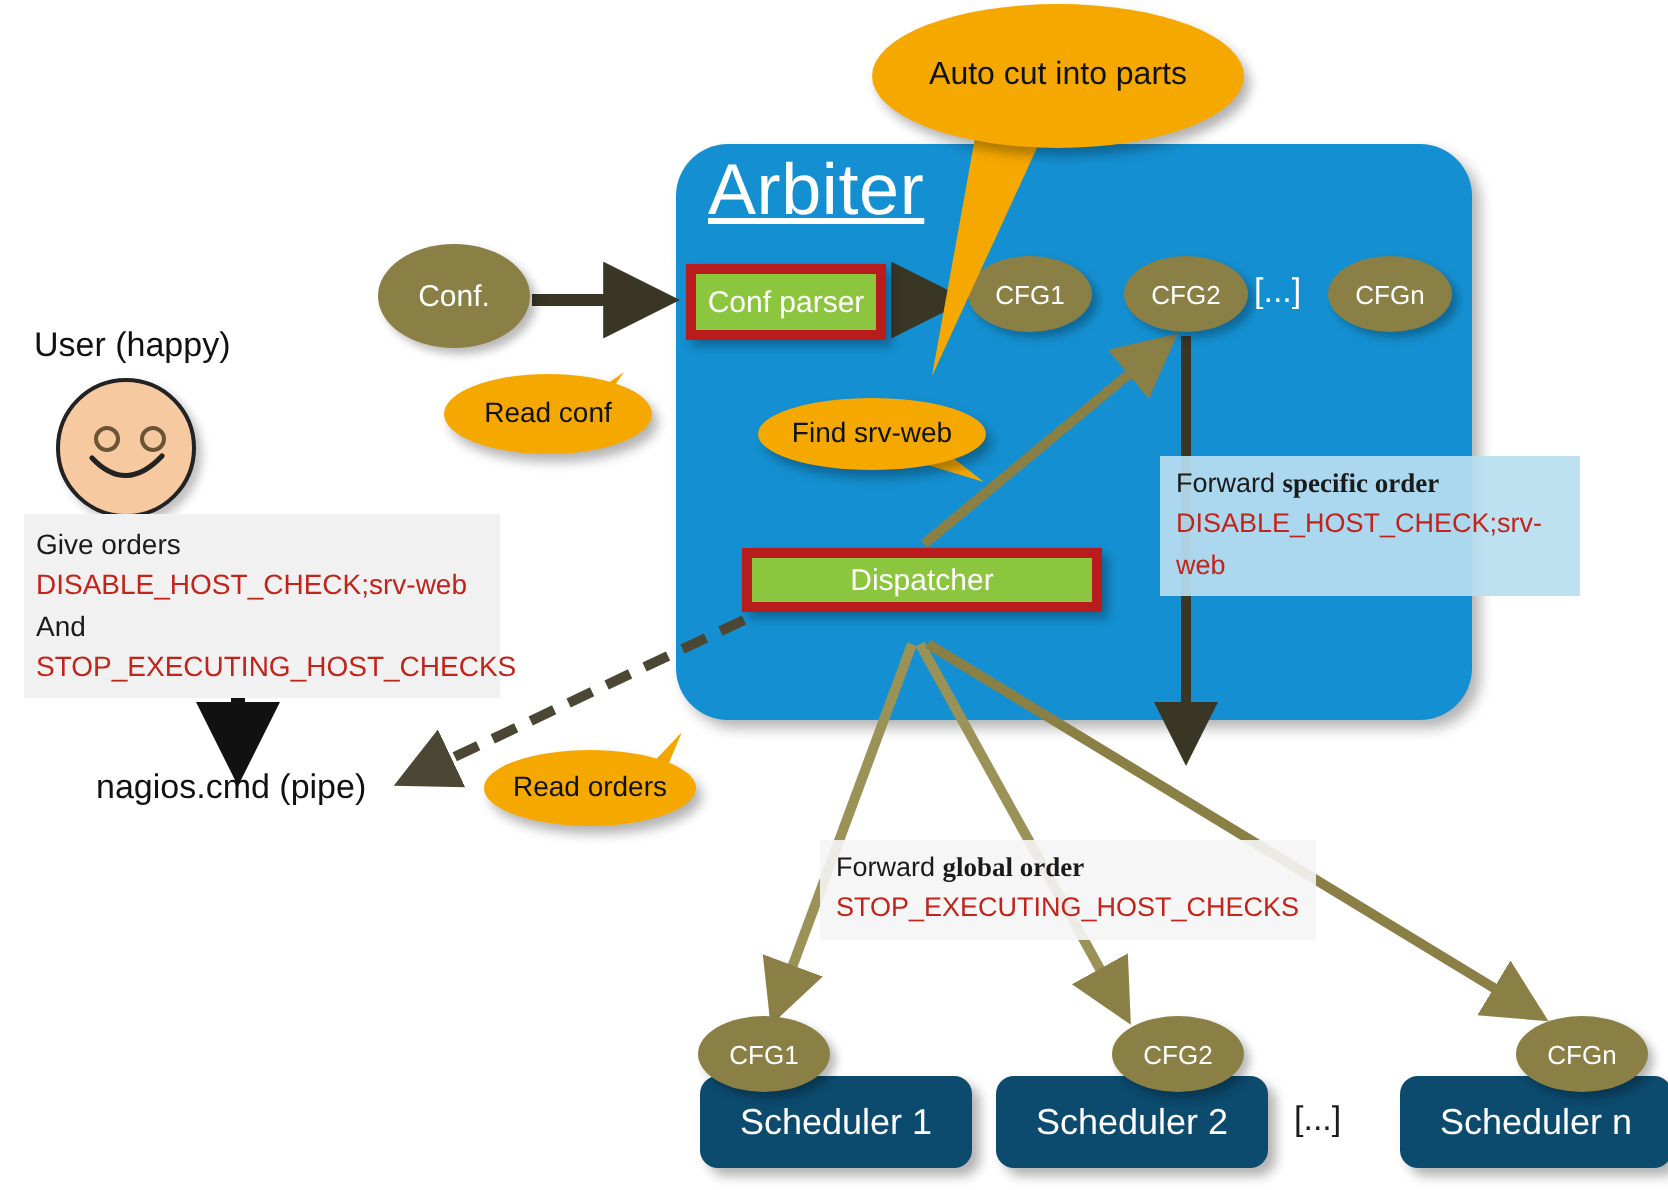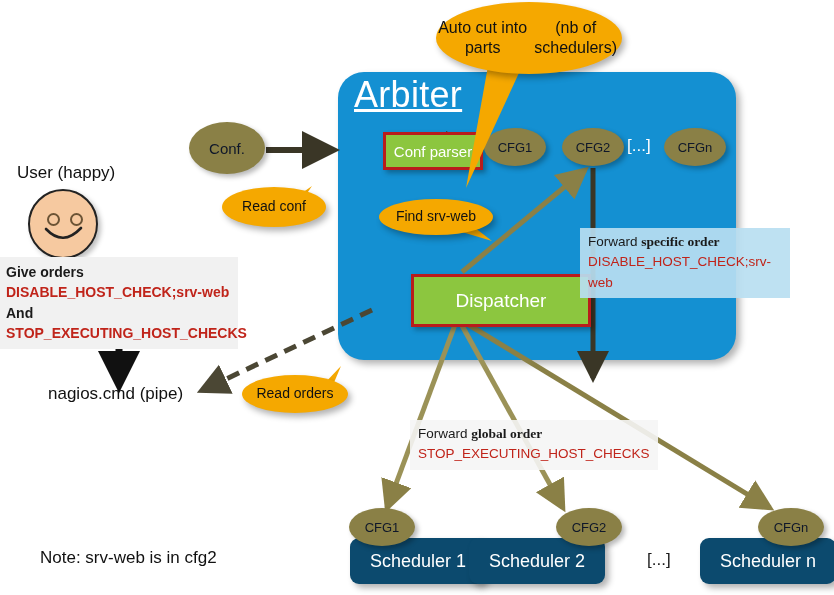--- a/index.html
+++ b/index.html
@@ -20,53 +20,52 @@
   }
   .arbiter-title{
     position:absolute;left:354px;top:74px;
     color:#ffffff;font-size:36px;letter-spacing:.3px;
     font-family:"Liberation Sans", sans-serif;
     text-decoration:underline;
   }
 
   
   .green-box{
-    background:#8cc63f;border:3px solid #b91c1c;
+    background:#8cc63f;border:5px solid #b91c1c;
     color:#ffffff;display:flex;align-items:center;justify-content:center;
     box-shadow:3px 3px 5px rgba(0,0,0,.30);
-    margin-left:40px;
   }
   .confparser{left:343px;top:132px;width:100px;height:38px;font-size:15px;}
-  .dispatcher{left:371px;top:274px;width:180px;height:53px;font-size:19px;}
+  .dispatcher{left:371px;top:274px;width:180px;height:32px;font-size:15px;}
 
   
   .ellipse{
     background:#8a8046;border-radius:50%;
-    color:#0f172a;display:flex;align-items:center;justify-content:center;
+    color:#ffffff;display:flex;align-items:center;justify-content:center;
     box-shadow:3px 3px 5px rgba(0,0,0,.28);
   }
   .conf-ell{left:189px;top:122px;width:76px;height:52px;font-size:15px;}
   .cfg-top{width:62px;height:38px;font-size:13px;}
   .cfg1-top{left:484px;top:128px;}
   .cfg2-top{left:562px;top:128px;}
   .cfgn-top{left:664px;top:128px;}
   .cfg-bot{width:66px;height:38px;font-size:13px;}
   .cfg1-bot{left:349px;top:508px;}
   .cfg2-bot{left:556px;top:508px;}
   .cfgn-bot{left:758px;top:508px;}
 
   
   .sched{
     background:#0c4a6e;border-radius:9px;color:#ffffff;
     display:flex;align-items:center;justify-content:center;
     font-size:18px;box-shadow:4px 4px 6px rgba(0,0,0,.30);
     width:136px;height:46px;
   }
   .sched1{left:350px;top:538px;}
-  .sched2{left:469px;top:538px;}
+  .sched2{left:498px;top:538px;}
   .schedn{left:700px;top:538px;}
 
   
   .dots-top{position:absolute;left:627px;top:136px;color:#ffffff;font-size:17px;}
   .dots-bot{position:absolute;left:647px;top:550px;color:#1a1a1a;font-size:17px;}
 
   
   .callout{
     background:#f5a800;border-radius:50%;
     display:flex;align-items:center;justify-content:center;
@@ -85,22 +84,22 @@
     background:#f6c9a0;border:2px solid #222;
     box-shadow:3px 3px 5px rgba(0,0,0,.25);
   }
   .eye{position:absolute;width:9px;height:9px;border-radius:50%;
        border:2px solid #6b5335;background:#f6c9a0;}
   .eye-l{left:17px;top:22px;}
   .eye-r{left:40px;top:22px;}
 
   
   .orders-box{
-    left:0px;top:257px;width:238px;padding:5px 6px 6px 6px;
-    background:#f1f1f1;font-size:14px;line-height:1.45;color:#1a1a1a;font-weight:bold;
+    left:12px;top:257px;width:238px;padding:5px 6px 6px 6px;
+    background:#f1f1f1;font-size:14px;line-height:1.45;color:#1a1a1a;
   }
   .red{color:#c0241a;}
   .fwd-box{font-size:13.5px;line-height:1.5;color:#1a1a1a;padding:4px 8px 5px 8px;}
   .fwd-specific{left:580px;top:228px;width:210px;background:rgba(185,222,241,.92);}
   .fwd-global{left:410px;top:420px;width:248px;background:rgba(245,245,245,.90);}
   .bold{font-weight:bold;font-family:Liberation Serif, serif;}
 
   .nagios-label{position:absolute;left:48px;top:384px;font-size:17px;color:#111;}
   .note-label{position:absolute;left:40px;top:548px;font-size:17px;color:#111;}
 </style>
@@ -185,21 +184,20 @@
     <g>
       <path d="M470,224 L492,241 L462,232 z" fill="#f5a800"></path>
     </g>
     <g>
       <path d="M322,386 L341,366 L330,392 z" fill="#f5a800"></path>
     </g>
   </svg>
 
   <div class="node callout co-auto">
     <span>Auto cut into parts</span>
-    <span>(nb of schedulers)</span>
   </div>
   <div class="node callout co-readconf">
     <span>Read conf</span>
   </div>
   <div class="node callout co-findweb">
     <span>Find srv-web</span>
   </div>
   <div class="node callout co-readorders">
     <span>Read orders</span>
   </div>
@@ -238,15 +236,14 @@
 
   <div class="node sched sched1">Scheduler 1</div>
   <div class="node sched sched2">Scheduler 2</div>
   <div class="dots-bot">[...]</div>
   <div class="node sched schedn">Scheduler n</div>
 
   <div class="node ellipse cfg-bot cfg1-bot">CFG1</div>
   <div class="node ellipse cfg-bot cfg2-bot">CFG2</div>
   <div class="node ellipse cfg-bot cfgn-bot">CFGn</div>
 
-  <div class="note-label">Note: srv-web is in cfg2</div>
 
 </div>
 
 </body></html>

